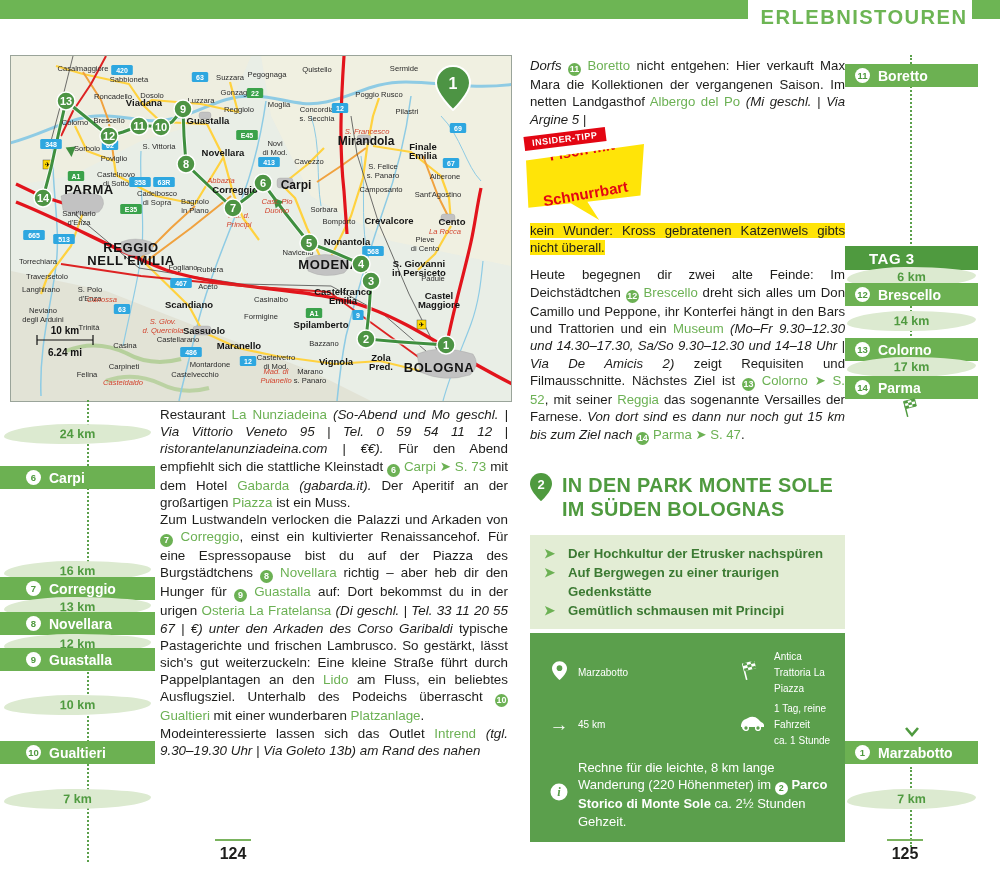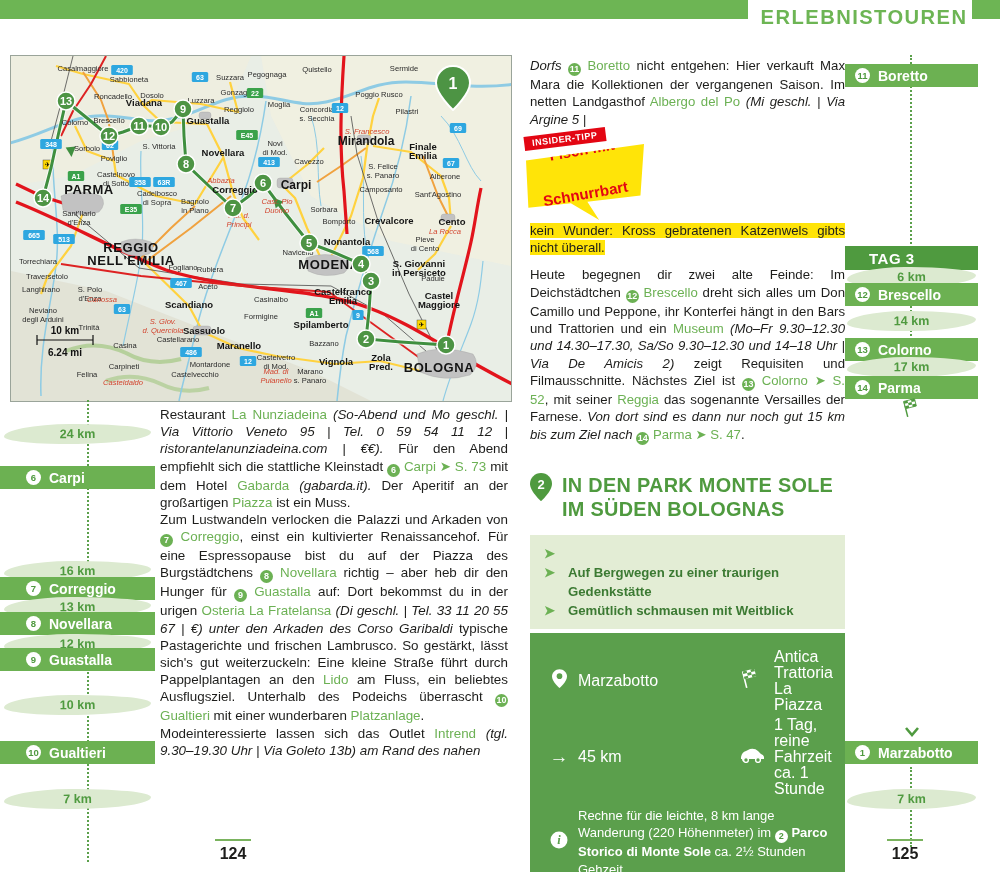--- a/index.html
+++ b/index.html
@@ -88,21 +88,21 @@
   
   .bullets{background:#e3edd5;margin-top:14px;padding:9px 6px 9px 14px;}
   .bullet-row{display:flex;gap:12px;font-size:13.2px;line-height:19px;font-weight:bold;color:#3c7a33;}
   .bullet-row .arr{color:#6cb154;flex:0 0 12px;}
 
   
   .infobox{background:#5b9f4c;margin-top:4px;padding:12px 14px 12px 14px;color:#fff;}
   .ib-row{display:grid;grid-template-columns:30px 152px 36px 1fr;column-gap:4px;
           align-items:center;margin:4px 0;}
   .ib-ic{text-align:center;}
-  .ib-lbl{font-size:16px;line-height:16px;}
+  .ib-lbl{font-size:10px;line-height:16px;}
   .ib-arrow{font-size:19px;font-weight:bold;color:#fff;line-height:14px;}
   .ib-note{display:grid;grid-template-columns:30px 1fr;column-gap:4px;margin-top:10px;align-items:center;}
   .ib-note-text{font-size:13px;line-height:17.5px;text-align:left;}
 
   
   .pn{position:absolute;top:839px;width:60px;text-align:center;font-weight:bold;font-size:16px;}
   .pn .line{display:block;width:36px;height:2px;background:#7ab35e;margin:0 auto 4px;}
   #pn-l{left:203px;} #pn-r{left:875px;}
 </style>
 </head>
@@ -477,28 +477,29 @@
     </svg>
     <div class="sec-title">
       <span>IN DEN PARK MONTE SOLE</span><br>
       <span>IM SÜDEN BOLOGNAS</span>
     </div>
   </div>
 
   <div class="bullets" id="bullets">
       <div class="bullet-row">
         <span class="arr">➤</span>
+        <span>Der Hochkultur der Etrusker nachspüren</span>
       </div>
       <div class="bullet-row">
         <span class="arr">➤</span>
         <span>Auf Bergwegen zu einer traurigen Gedenkstätte</span>
       </div>
       <div class="bullet-row">
         <span class="arr">➤</span>
-        <span>Gemütlich schmausen mit Weitblick</span>
+        <span>Gemütlich schmausen mit Principi</span>
       </div>
     </div>
 
   <div class="infobox">
     <div class="ib-row">
       <span class="ib-ic">
         <svg width="15" height="19" viewBox="0 0 16 20">
             <path d="M8 0C3.6 0 0 3.5 0 7.8 0 13.5 8 20 8 20s8-6.5 8-12.2C16 3.5 12.4 0 8 0z" fill="#fff"></path>
             <circle cx="8" cy="7.5" r="3" fill="#5b9f4c"></circle>
           </svg>

